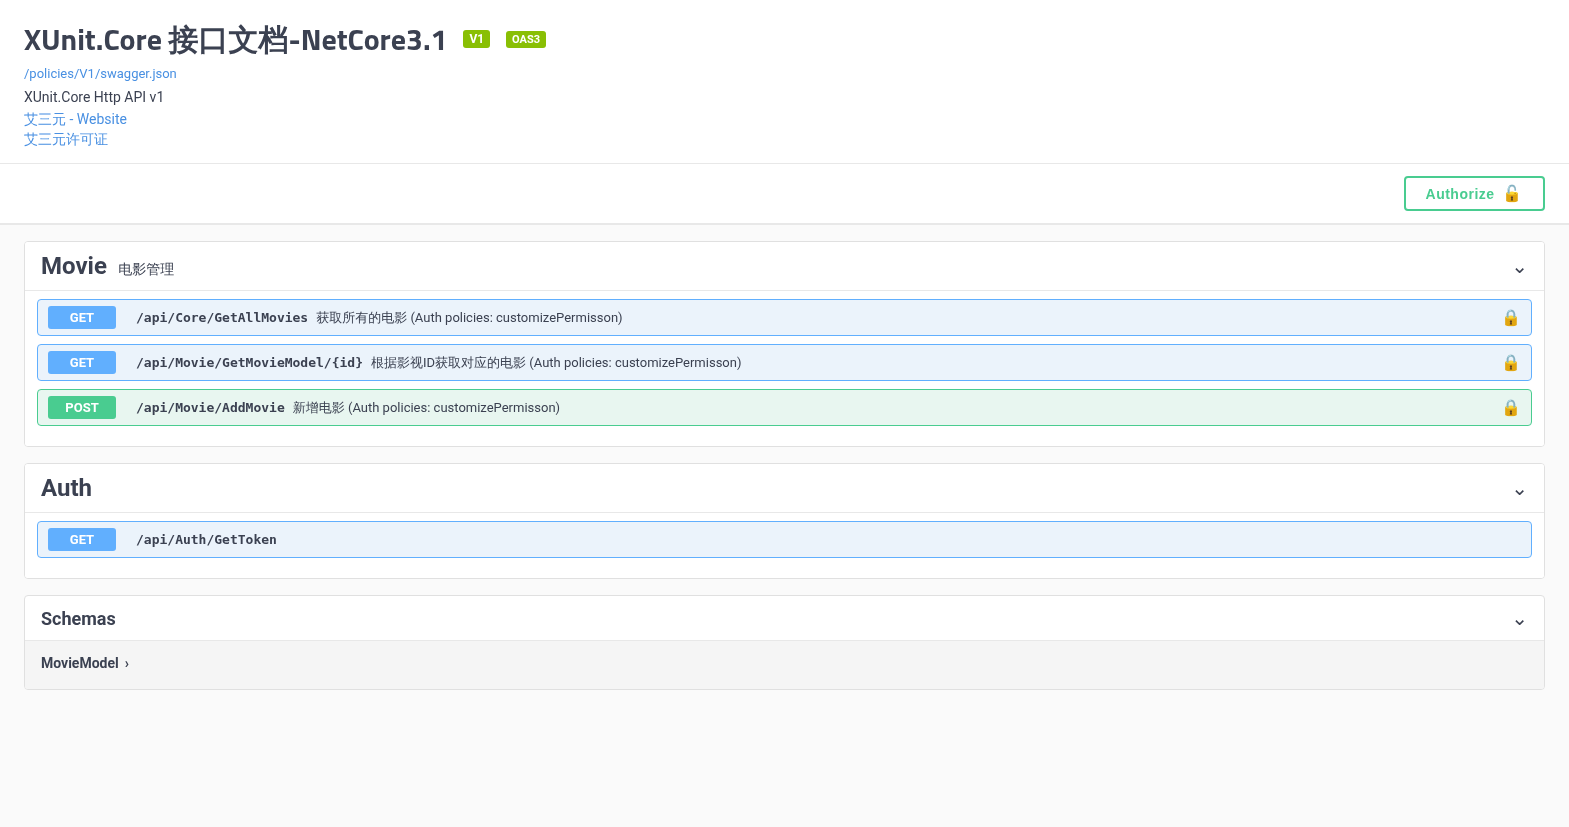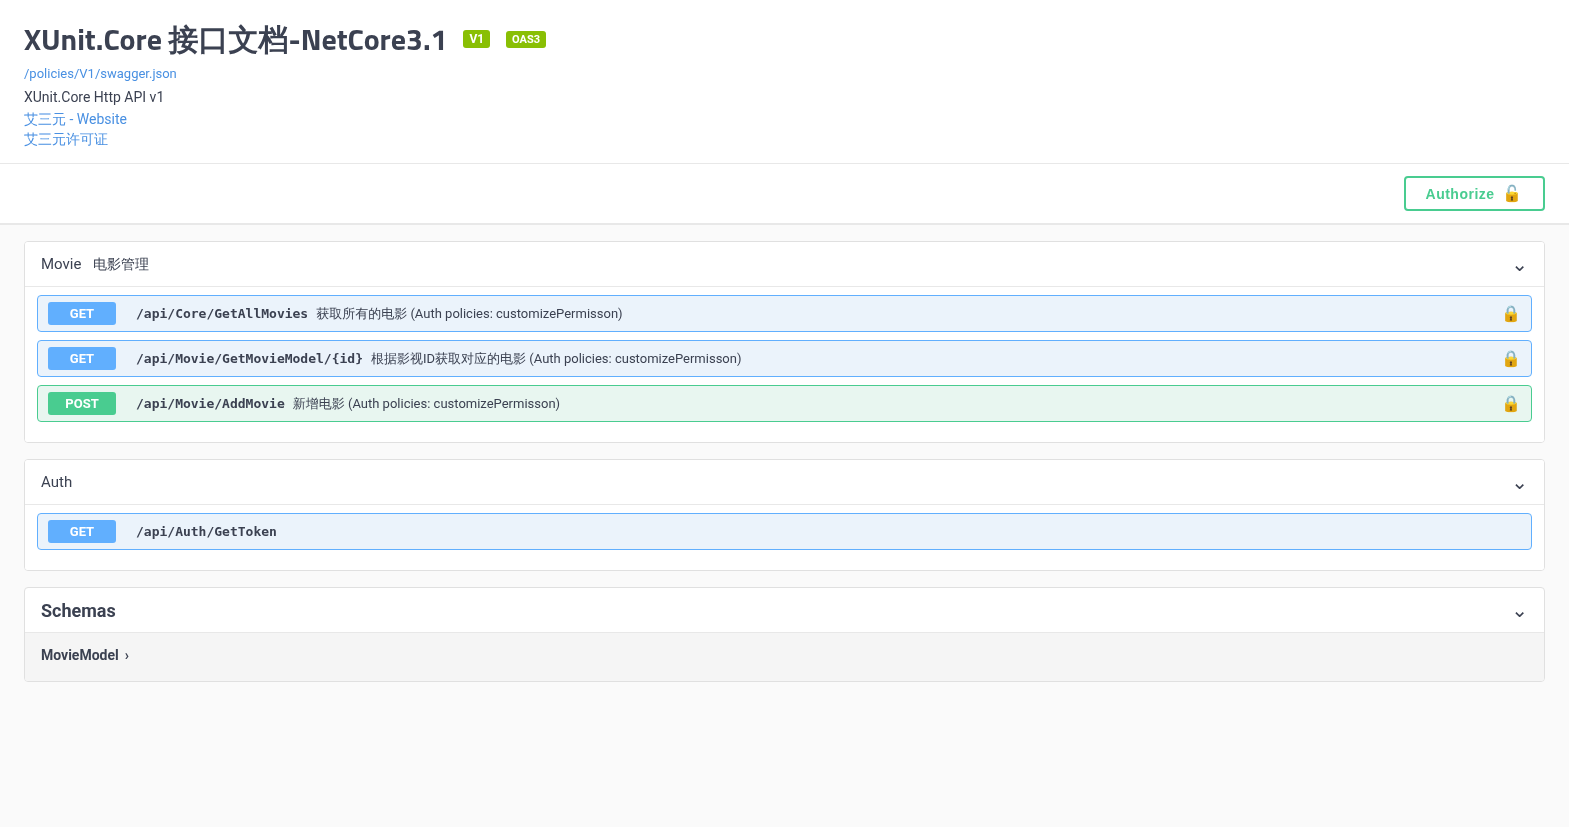--- a/index.html
+++ b/index.html
@@ -103,22 +103,22 @@
     }
     .section-header {
       display: flex;
       align-items: center;
       justify-content: space-between;
       padding: 10px 16px;
       cursor: pointer;
       background: #fff;
     }
     .section-title {
-      font-size: 15px;
-      font-weight: 400;
+      font-size: 24px;
+      font-weight: 700;
       color: #3b4151;
     }
     .section-subtitle {
       font-size: 14px;
       font-weight: 400;
       color: #3b4151;
       margin-left: 8px;
     }
     .chevron {
       font-size: 20px;

